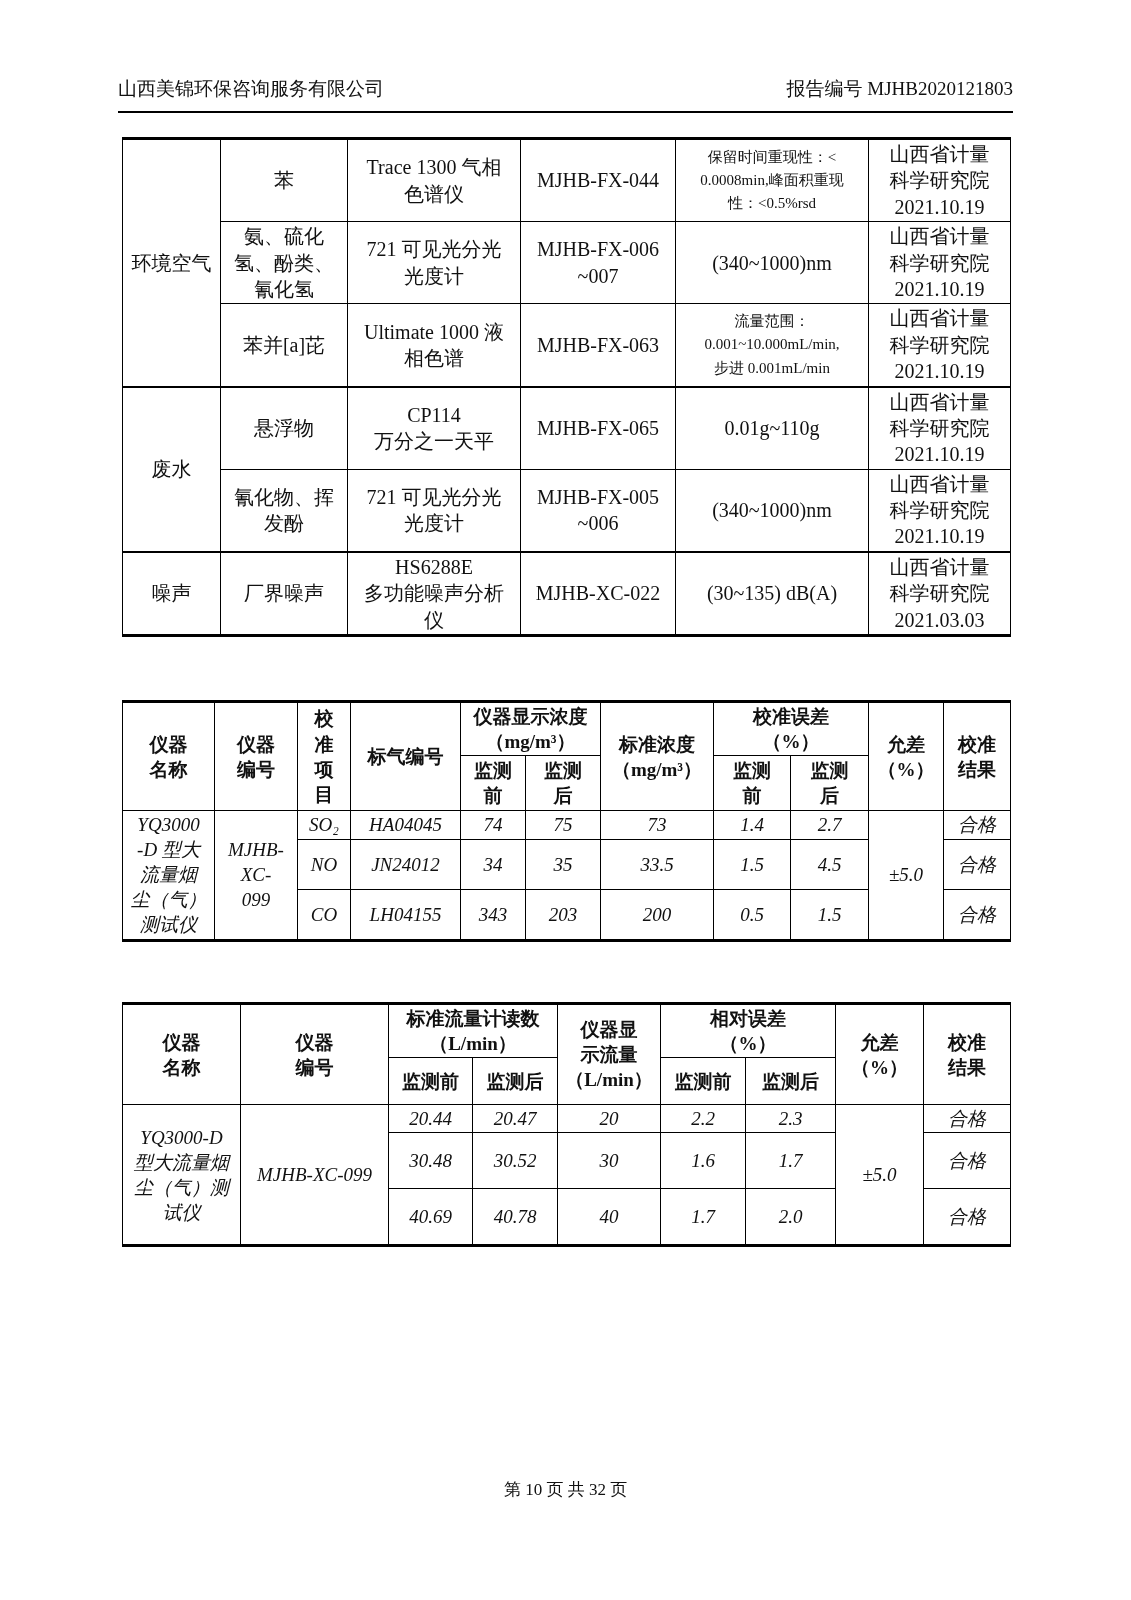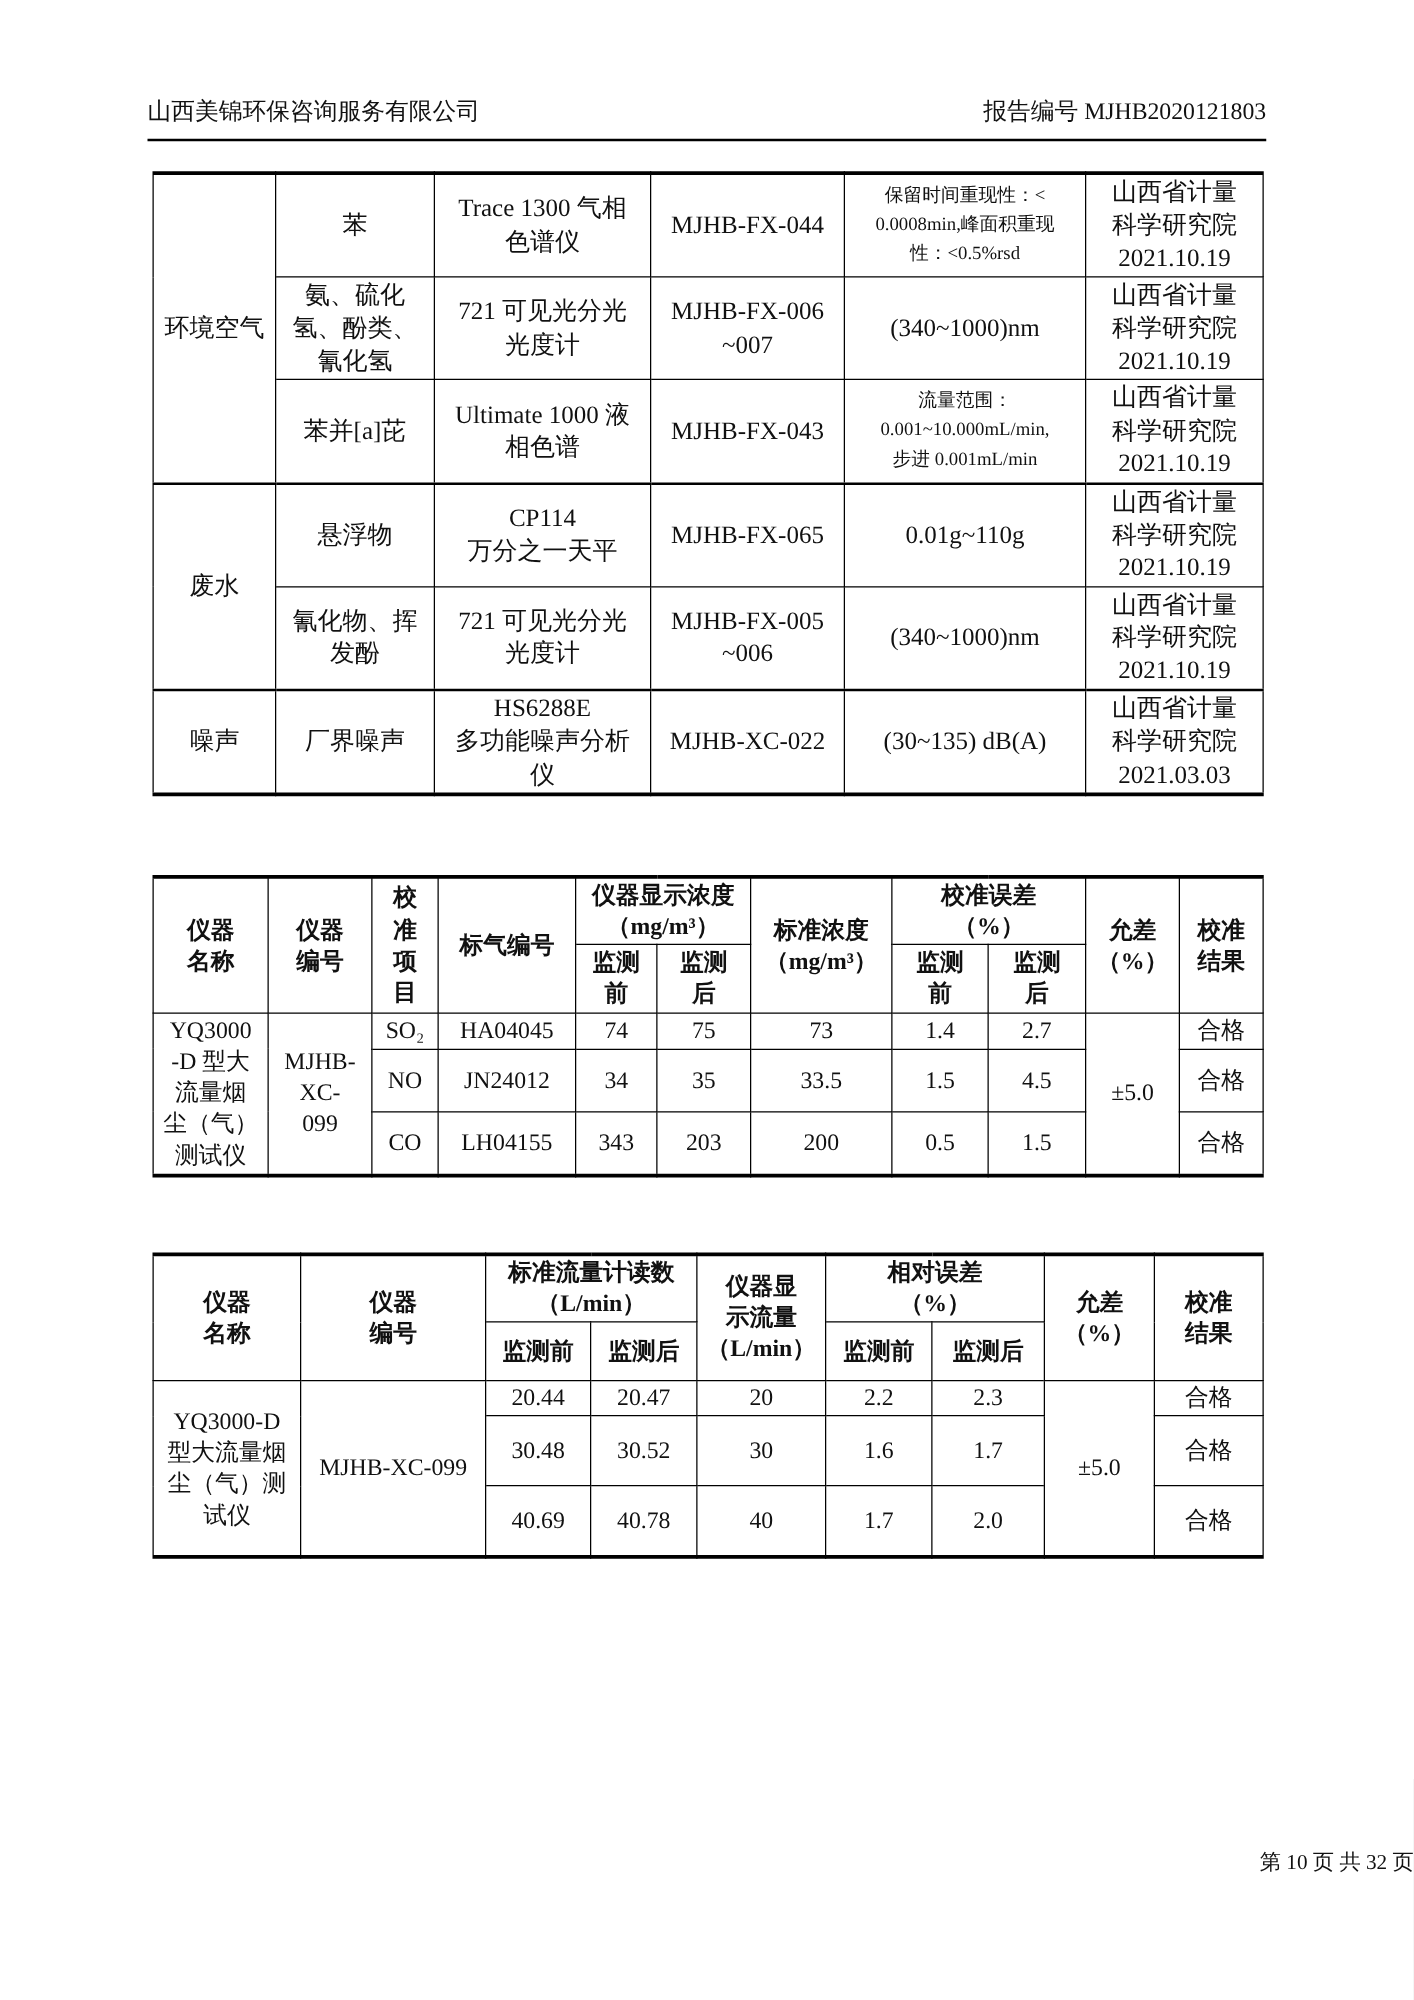--- a/index.html
+++ b/index.html
@@ -24,33 +24,33 @@
     text-align:center;vertical-align:middle;
     padding:1px 2px;
     font-size:20px;line-height:1.32;
     white-space:pre-line;
     overflow:hidden;
   }
   .tbl{border-top:3px solid #000;border-bottom:3px solid #000;}
   .sep td{border-top:2px solid #000;}
   .small{font-size:15px;line-height:1.55;font-family:"Liberation Serif","DejaVu Sans Mono",serif;}
   .hdr td{font-weight:bold;font-size:19px;}
-  .data td{font-size:19px;}
+  .data td{font-size:19px;font-style:italic;}
   .tbl-title{
     position:absolute;width:888px;left:122px;
     text-align:center;font-weight:bold;font-size:21px;
   }
   .tbl-title .lbl{margin-right:38px;}
   .para{
     position:absolute;left:122px;top:600px;width:900px;
     font-size:22px;text-indent:58px;letter-spacing:1px;
   }
   .footer{
     position:absolute;left:0;top:1478px;width:100%;
-    text-align:right;font-size:17px;
+    text-align:center;font-size:17px;
   }
   #t1{position:absolute;left:122px;top:137px;width:888px;}
   #t55{position:absolute;left:122px;top:700px;width:888px;}
   #t56{position:absolute;left:122px;top:1002px;width:888px;}
 </style>
 </head>
 <body>
 
 <div class="page">
 
@@ -92,21 +92,21 @@
 ~007</td>
       <td>(340~1000)nm</td>
       <td>山西省计量
 科学研究院
 2021.10.19</td>
     </tr>
     <tr>
       <td style="height:76px">苯并[a]芘</td>
       <td>Ultimate 1000 液
 相色谱</td>
-      <td>MJHB-FX-043</td>
+      <td>MJHB-FX-063</td>
       <td class="small">流量范围：
 0.001~10.000mL/min,
 步进 0.001mL/min</td>
       <td>山西省计量
 科学研究院
 2021.10.19</td>
     </tr>
     <tr class="sep">
       <td rowspan="2" style="height:79px">废水</td>
       <td>悬浮物</td>

